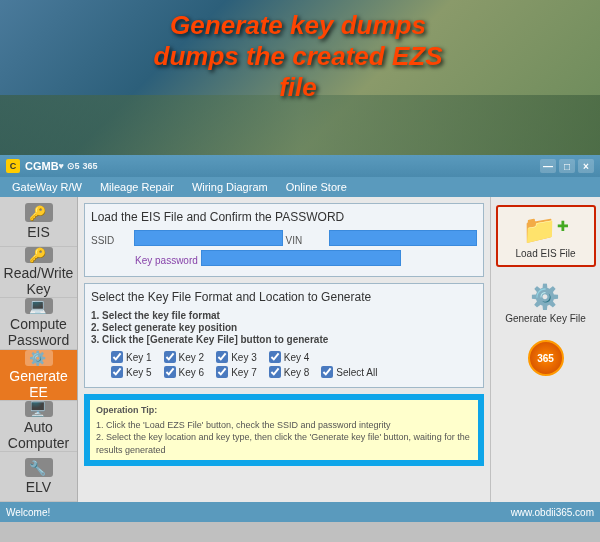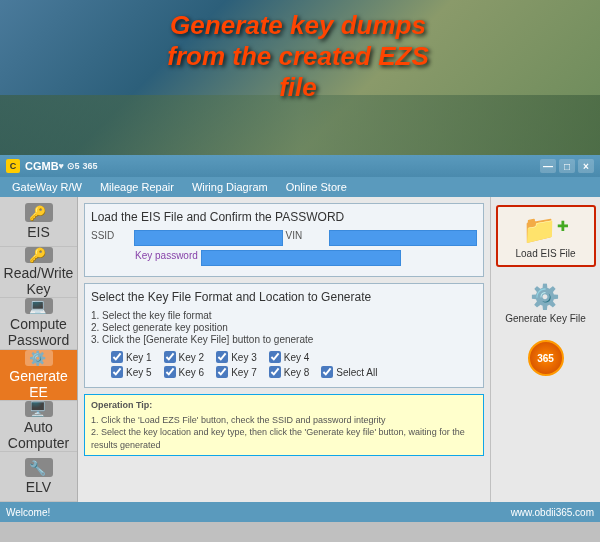--- a/index.html
+++ b/index.html
@@ -151,21 +151,21 @@
       font-size: 12px;
       color: #333;
       margin-bottom: 6px;
       font-weight: normal;
     }
 
     .form-row {
       display: flex;
       gap: 3px;
       margin-bottom: 4px;
-      align-items: flex-start;
+      align-items: flex-end;
     }
     .form-label {
       font-size: 10px;
       color: #555;
       min-width: 40px;
     }
     .form-label.purple { color: #8844aa; margin-left: 44px; }
     .form-input {
       height: 16px;
       background: #4a9aee;
@@ -174,20 +174,21 @@
       max-width: 120px;
     }
     .form-input.wide { max-width: 200px; }
     .instruction-list {
       margin-bottom: 6px;
     }
     .instruction-item {
       font-size: 10px;
       color: #444;
       margin-bottom: 1px;
+      font-weight: bold;
     }
 
     .checkbox-row {
       display: flex;
       align-items: center;
       gap: 12px;
       margin-bottom: 3px;
       padding-left: 20px;
     }
     .checkbox-item {
@@ -195,21 +196,21 @@
       font-size: 10px; color: #333;
     }
     .checkbox-item input[type=checkbox] {
       width: 12px; height: 12px;
       accent-color: #4a7abf;
     }
 
     
     .operation-tip {
       background: #ffffcc;
-      border: 1px solid #0ea5e9;
+      border: 6px solid #0ea5e9;
       padding: 4px 6px;
       font-size: 9px;
       color: #555;
       line-height: 1.4;
     }
     .operation-tip-title {
       font-weight: bold;
       margin-bottom: 2px;
     }
 
@@ -270,21 +271,21 @@
       font-size: 10px; font-weight: bold; color: white;
       border: 2px solid #ff9900;
     }
   </style>
 </head>
 <body>
 
 <div class="hero">
   <div class="hero-overlay-text">
     <span>Generate key dumps</span><br>
-    <span>from the created EZS</span><br>
+    <span>dumps the created EZS</span><br>
     <span>file</span>
   </div>
 </div>
 
 <div class="title-bar">
   <div class="title-bar-icon">C</div>
   <span>CGMB</span>
   <div class="status-icons">
     <span>♥</span>
     <span>⊙5</span>

